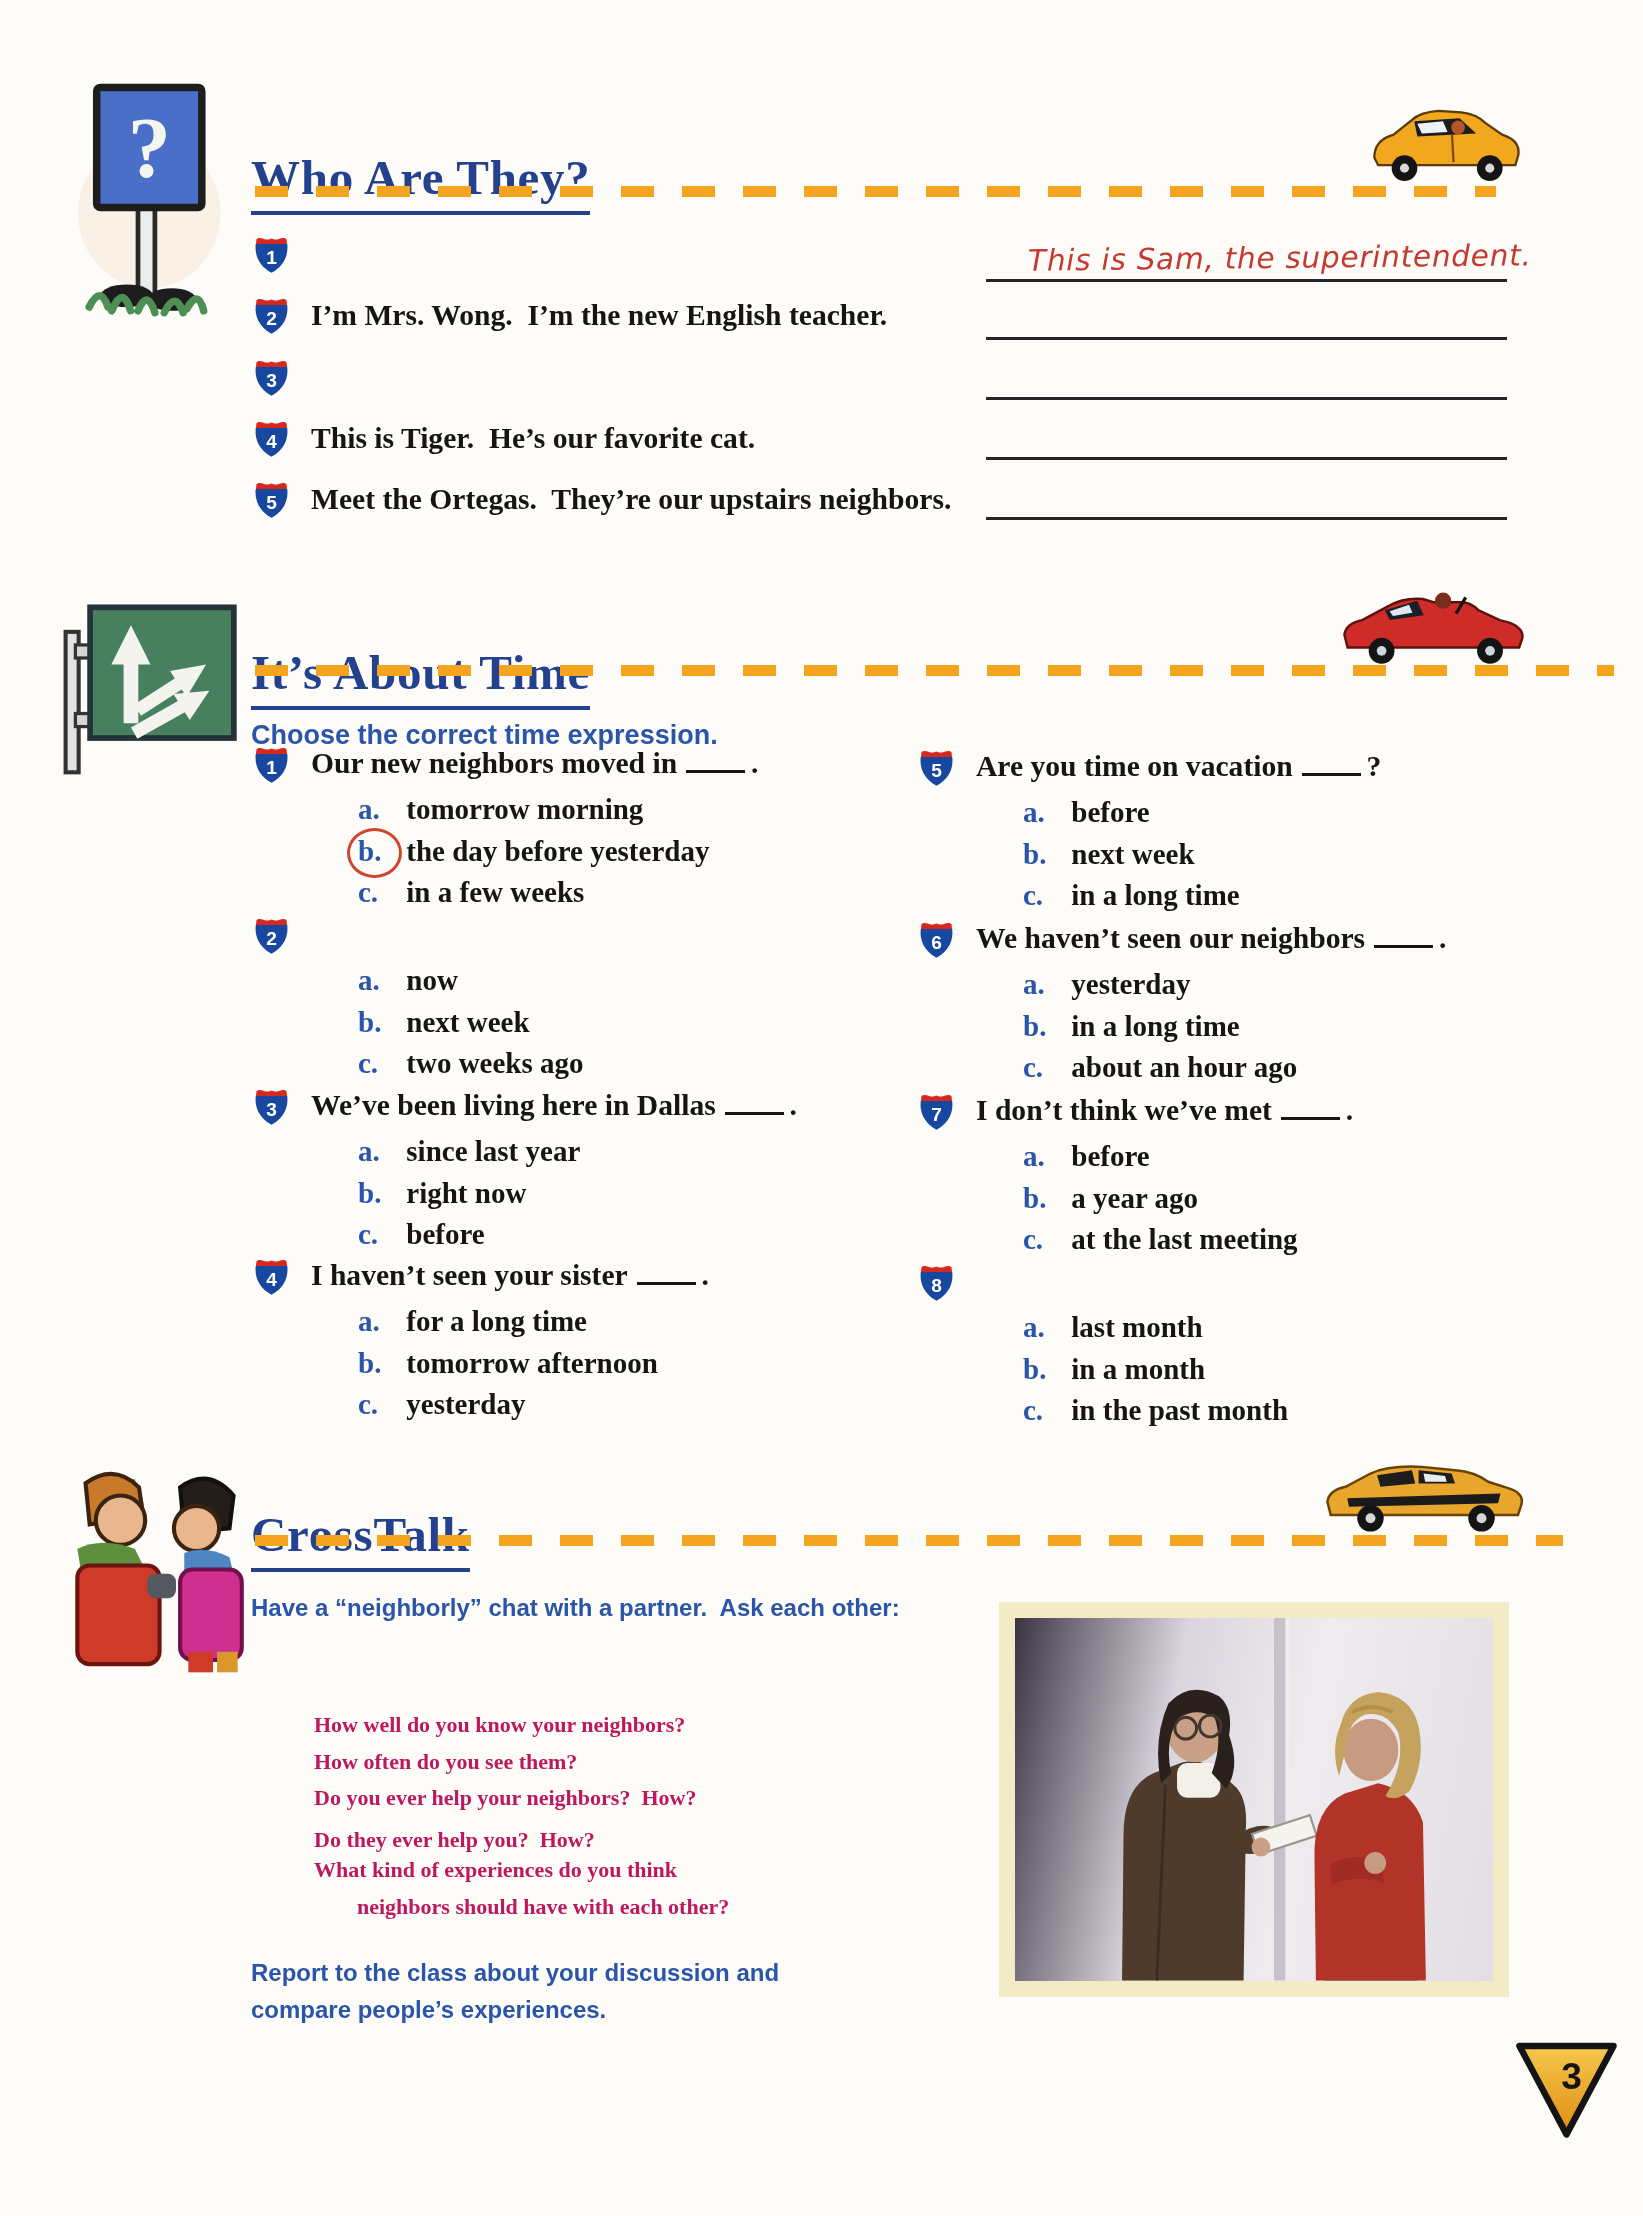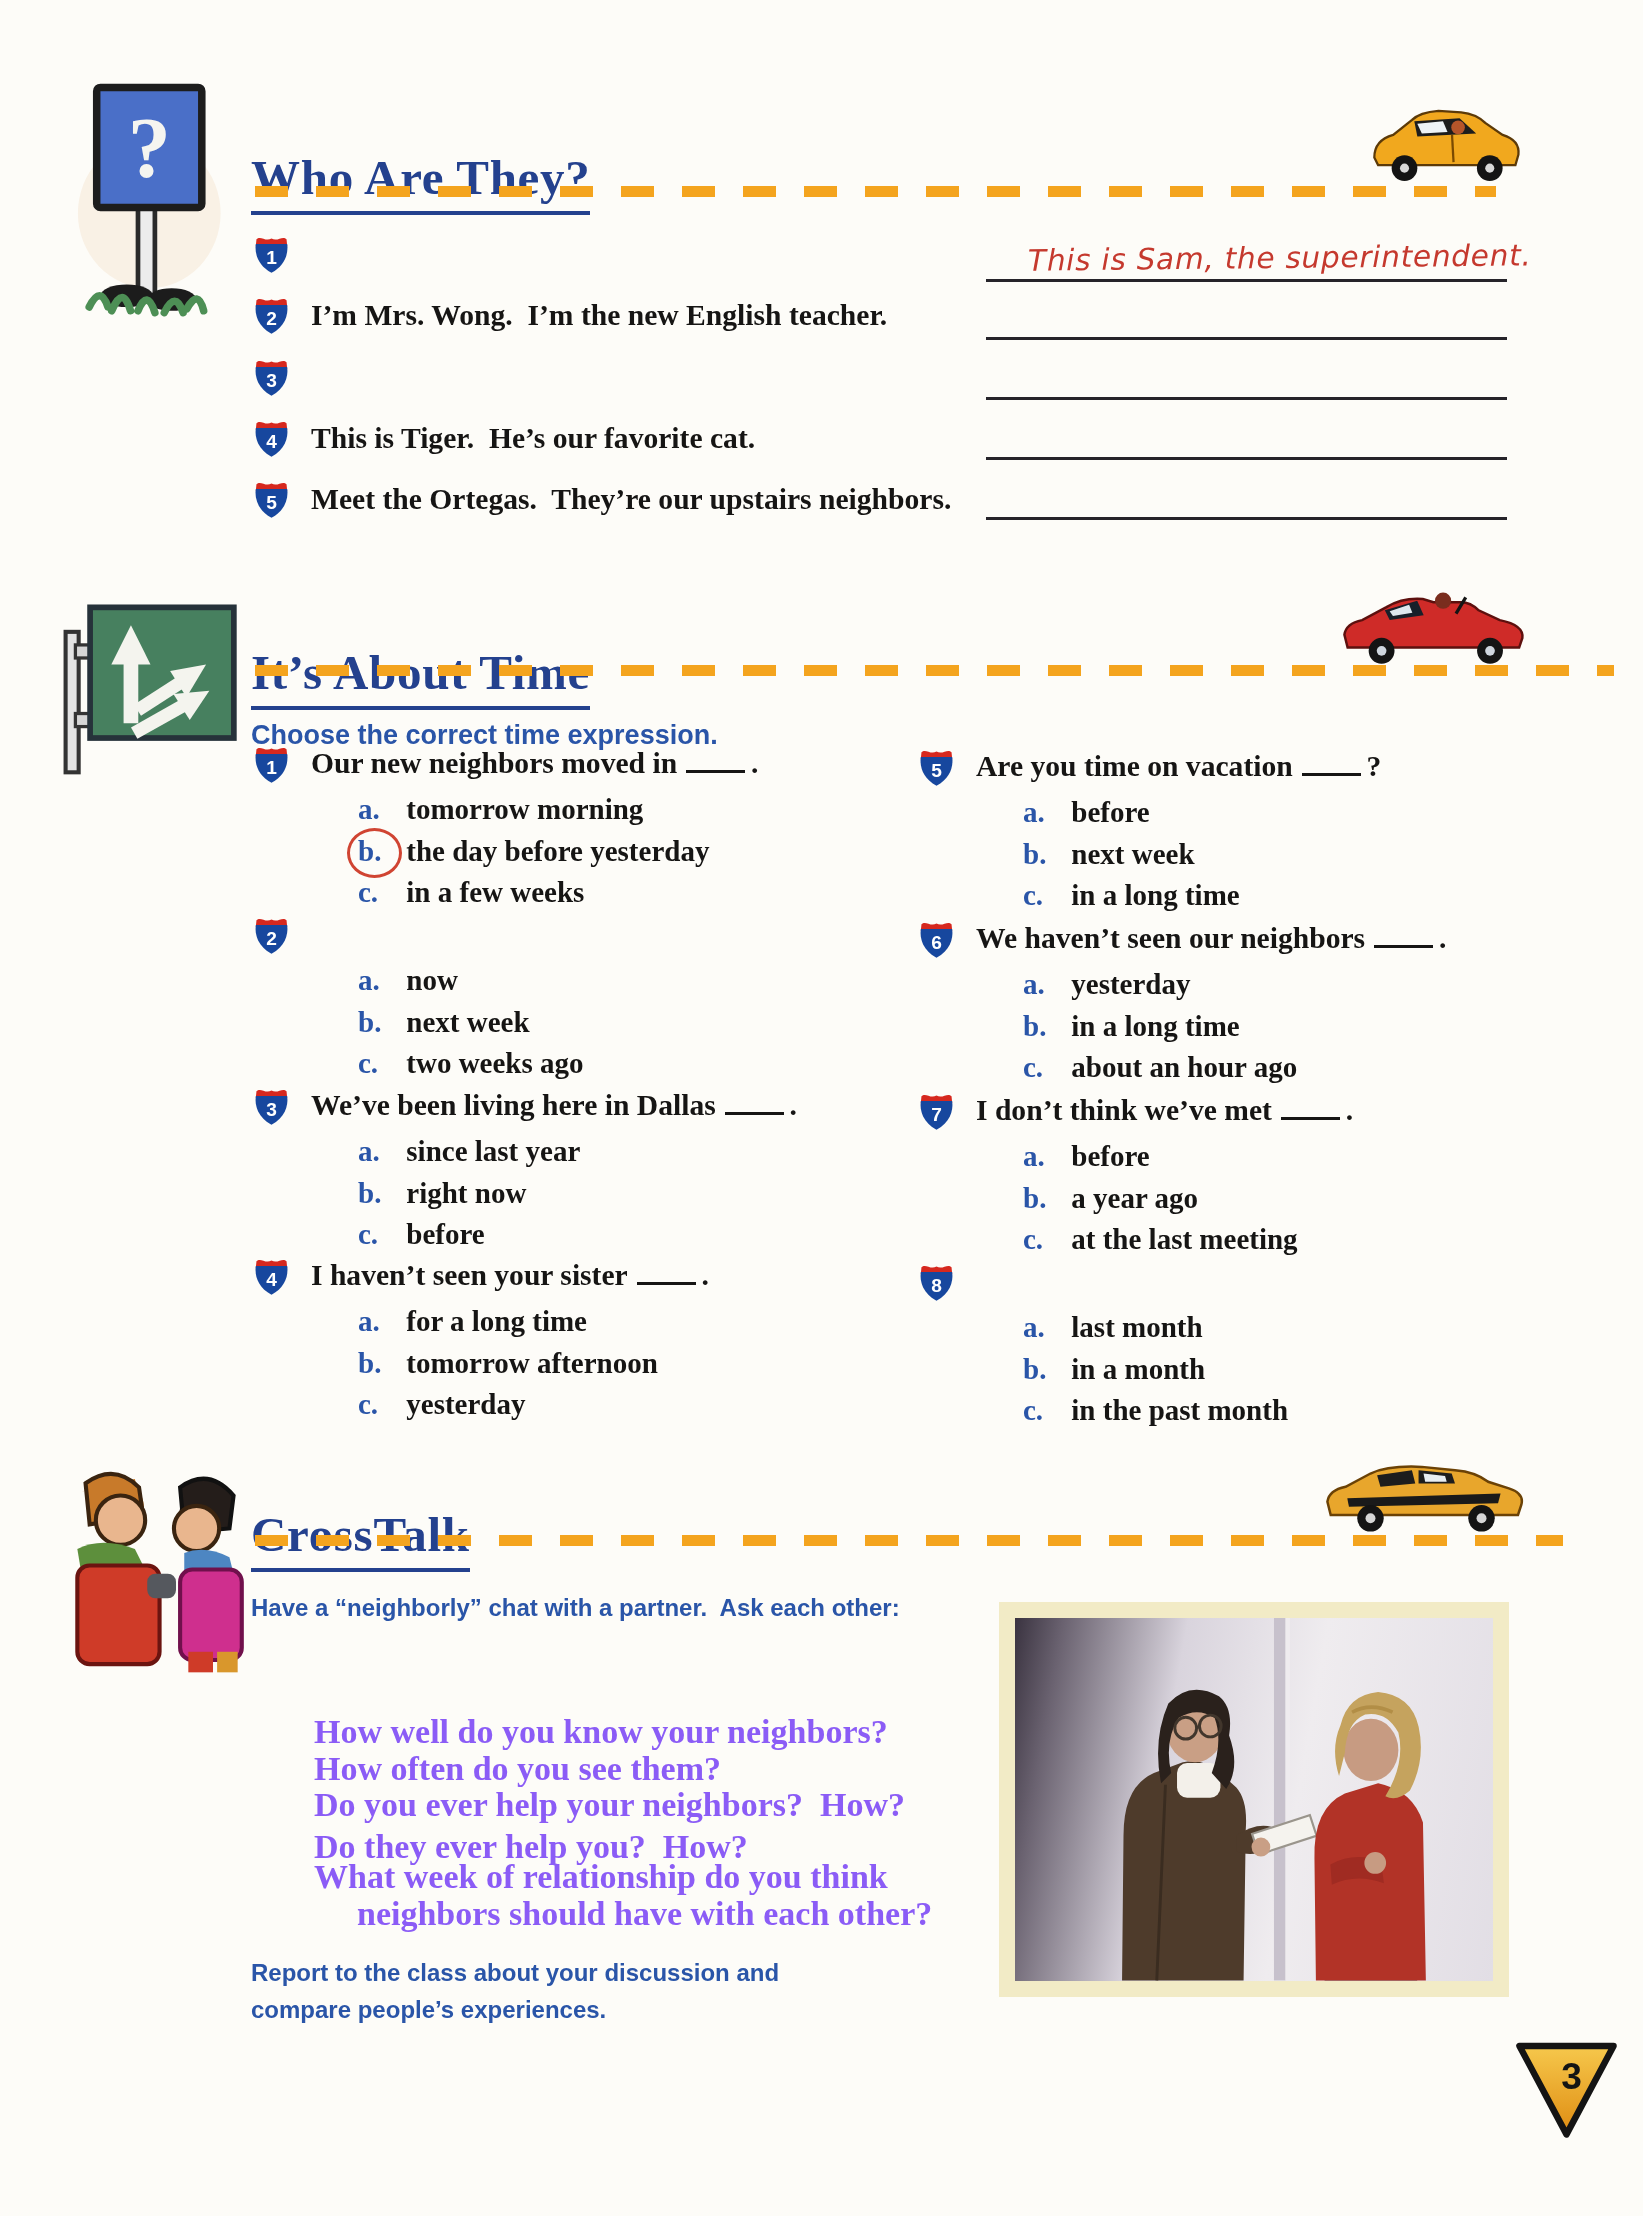--- a/index.html
+++ b/index.html
@@ -53,21 +53,21 @@
   .opt-letter.circled::after{
     content:"";position:absolute;left:-11px;top:-5.9px;width:49px;height:44px;
     border:3px solid #d04432;border-radius:50%;
   }
   
   .blue-par{
     position:absolute;font-family:"Liberation Sans",sans-serif;font-weight:700;
     color:#2a55a8;font-size:24px;line-height:1.55;white-space:pre-wrap;
   }
   .ct-q{
-    position:absolute;font-size:34px;font-weight:700;color:#8b5cf6;white-space:pre-wrap;line-height:1.2;
+    position:absolute;font-size:22px;font-weight:700;color:#be185d;white-space:pre-wrap;line-height:1.2;
   }
   
   .photo-frame{
     position:absolute;left:999px;top:1602px;width:510px;height:395px;
     background:#f2ebc6;
   }
   .photo{
     position:absolute;left:16.3px;top:16.3px;right:16.3px;bottom:16.3px;
     background:linear-gradient(100deg,#3a3340 0%,#6a6270 9%,#d9d4dd 32%,#efecef 58%,#e2dee5 100%);
     overflow:hidden;
@@ -419,21 +419,21 @@
         <circle cx="192" cy="86" r="6" fill="#d6d6d6"></circle>
     </svg>
 
     <p class="blue-par" style="left:251px;top:1565px;width:665px">Have a “neighborly” chat with a partner.  Ask each other:</p>
 
     <div id="ct-qs">
         <div class="ct-q" style="left: 314px; top: 1712px;">How well do you know your neighbors?</div>
         <div class="ct-q" style="left: 314px; top: 1749px;">How often do you see them?</div>
         <div class="ct-q" style="left: 314px; top: 1785px;">Do you ever help your neighbors?  How?</div>
         <div class="ct-q" style="left: 314px; top: 1821px; margin-top: 6px;">Do they ever help you?  How?</div>
-        <div class="ct-q" style="left: 314px; top: 1857px;">What week of relationship do you think</div>
+        <div class="ct-q" style="left: 314px; top: 1857px;">What kind of experiences do you think</div>
         <div class="ct-q" style="left: 357px; top: 1894px;">neighbors should have with each other?</div>
       </div>
 
     <p class="blue-par" style="left:251px;top:1930px;width:598px">Report to the class about your discussion and compare people’s experiences.</p>
 
     <div class="photo-frame">
       <div class="photo">
         <svg viewBox="0 0 660 500" preserveAspectRatio="none">
           <rect x="358" y="0" width="16" height="500" fill="#c7c1cc"></rect>
           <rect x="374" y="0" width="6" height="500" fill="#efecef"></rect>

